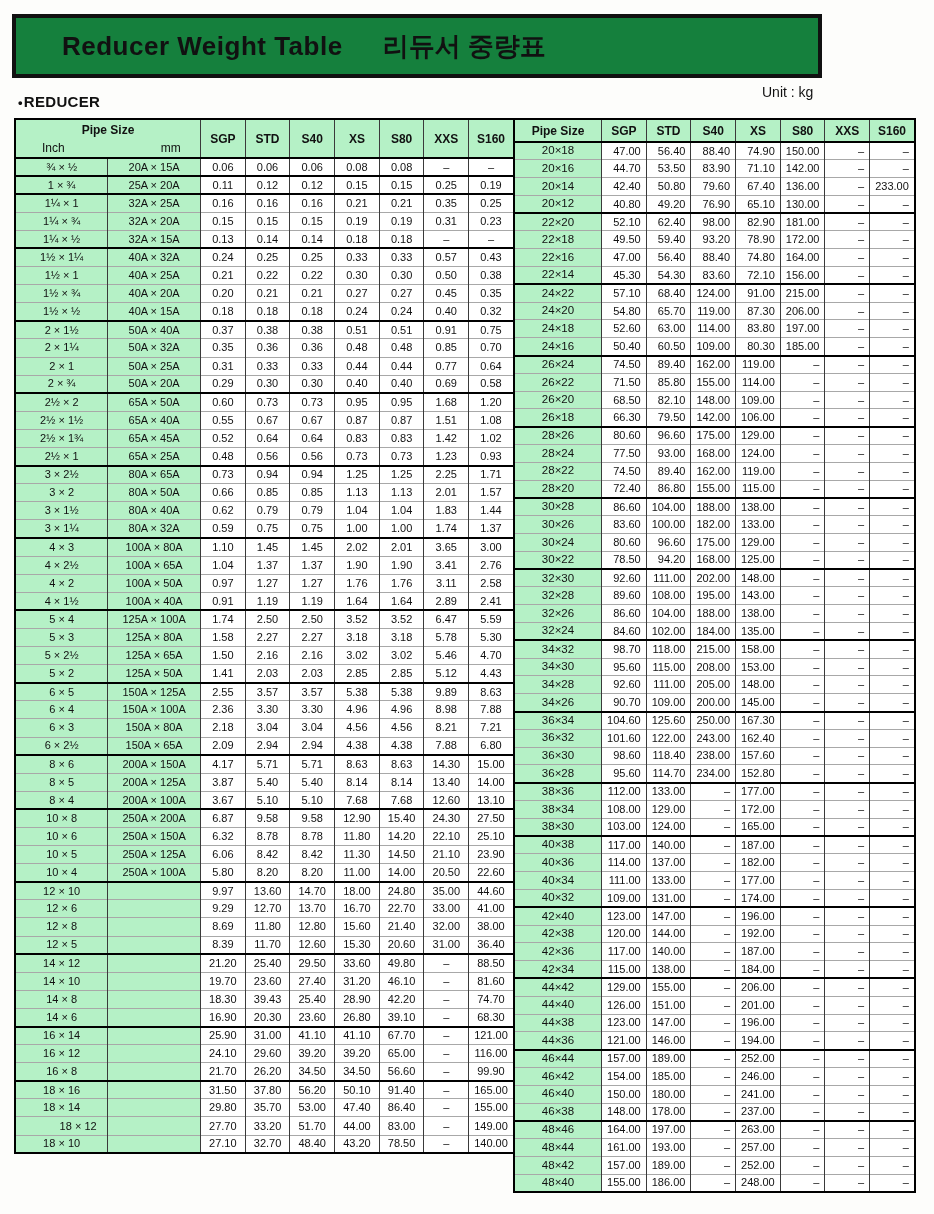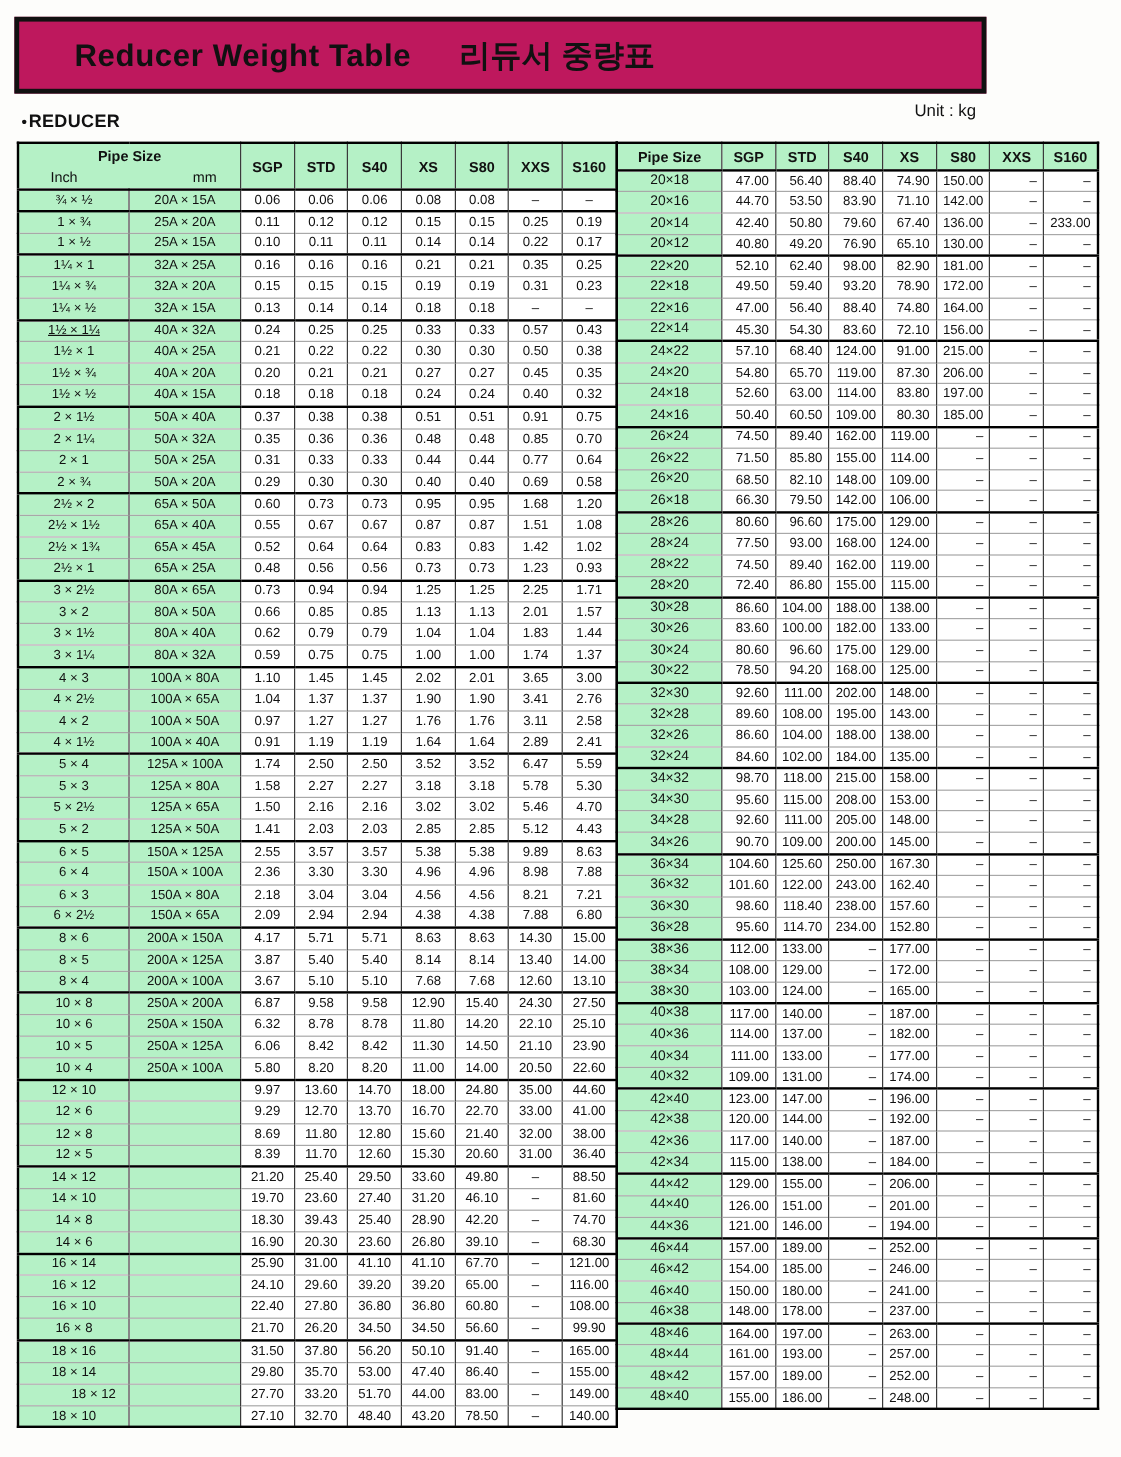--- a/index.html
+++ b/index.html
@@ -44,21 +44,21 @@
   #right-table td.green{font-size:11.5px;}
   .ps-wrap{position:relative;height:100%;}
   .ps-top{position:absolute;top:4px;left:0;right:0;text-align:center;font-size:12px;}
   .ps-bottom{position:absolute;bottom:3px;left:0;right:0;display:flex;font-weight:normal;font-size:12px;}
   .ps-bottom .inch{margin-left:26px;}
   .ps-bottom .mm{margin-left:96px;}
 </style>
 </head>
 <body>
 
-<div class="title-bar" style="background:#be185d;">
+<div class="title-bar" style="background:#15803d;">
   <span class="title-en">Reducer Weight Table</span>
   <span class="title-ko">리듀서 중량표</span>
 </div>
 
 <div class="reducer-label"><span class="bullet">•</span><span>REDUCER</span></div>
 <div class="unit-label">Unit : kg</div>
 
 <table id="left-table">
   <thead>
       <tr>
@@ -96,31 +96,20 @@
         <td class="green" style="width: 89px;">1 × ¾</td>
         <td class="green" style="width: 95px;">25A × 20A</td>
         <td class="val">0.11</td>
         <td class="val">0.12</td>
         <td class="val">0.12</td>
         <td class="val">0.15</td>
         <td class="val">0.15</td>
         <td class="val">0.25</td>
         <td class="val">0.19</td>
       </tr>
-      <tr>
-        <td class="green" style="width: 89px;">1 × ½</td>
-        <td class="green" style="width: 95px;">25A × 15A</td>
-        <td class="val">0.10</td>
-        <td class="val">0.11</td>
-        <td class="val">0.11</td>
-        <td class="val">0.14</td>
-        <td class="val">0.14</td>
-        <td class="val">0.22</td>
-        <td class="val">0.17</td>
-      </tr>
       <tr class="group-start">
         <td class="green" style="width: 89px;">1¼ × 1</td>
         <td class="green" style="width: 95px;">32A × 25A</td>
         <td class="val">0.16</td>
         <td class="val">0.16</td>
         <td class="val">0.16</td>
         <td class="val">0.21</td>
         <td class="val">0.21</td>
         <td class="val">0.35</td>
         <td class="val">0.25</td>
@@ -141,21 +130,21 @@
         <td class="green" style="width: 95px;">32A × 15A</td>
         <td class="val">0.13</td>
         <td class="val">0.14</td>
         <td class="val">0.14</td>
         <td class="val">0.18</td>
         <td class="val">0.18</td>
         <td class="val">–</td>
         <td class="val">–</td>
       </tr>
       <tr class="group-start">
-        <td class="green" style="width: 89px; text-decoration: underline;">1½ × 1¼</td>
+        <td class="green" style="width: 89px;">1½ × 1¼</td>
         <td class="green" style="width: 95px;">40A × 32A</td>
         <td class="val">0.24</td>
         <td class="val">0.25</td>
         <td class="val">0.25</td>
         <td class="val">0.33</td>
         <td class="val">0.33</td>
         <td class="val">0.57</td>
         <td class="val">0.43</td>
       </tr>
       <tr>
@@ -636,31 +625,20 @@
         <td class="green" style="width: 95px;"></td>
         <td class="val">24.10</td>
         <td class="val">29.60</td>
         <td class="val">39.20</td>
         <td class="val">39.20</td>
         <td class="val">65.00</td>
         <td class="val">–</td>
         <td class="val">116.00</td>
       </tr>
       <tr>
-        <td class="green" style="width: 89px;">16 × 10</td>
-        <td class="green" style="width: 95px;"></td>
-        <td class="val">22.40</td>
-        <td class="val">27.80</td>
-        <td class="val">36.80</td>
-        <td class="val">36.80</td>
-        <td class="val">60.80</td>
-        <td class="val">–</td>
-        <td class="val">108.00</td>
-      </tr>
-      <tr>
         <td class="green" style="width: 89px;">16 × 8</td>
         <td class="green" style="width: 95px;"></td>
         <td class="val">21.70</td>
         <td class="val">26.20</td>
         <td class="val">34.50</td>
         <td class="val">34.50</td>
         <td class="val">56.60</td>
         <td class="val">–</td>
         <td class="val">99.90</td>
       </tr>
@@ -1209,20 +1187,30 @@
         <td class="green">44×40</td>
         <td class="val">126.00</td>
         <td class="val">151.00</td>
         <td class="val">–</td>
         <td class="val">201.00</td>
         <td class="val">–</td>
         <td class="val">–</td>
         <td class="val">–</td>
       </tr>
       <tr>
+        <td class="green">44×38</td>
+        <td class="val">123.00</td>
+        <td class="val">147.00</td>
+        <td class="val">–</td>
+        <td class="val">196.00</td>
+        <td class="val">–</td>
+        <td class="val">–</td>
+        <td class="val">–</td>
+      </tr>
+      <tr>
         <td class="green">44×36</td>
         <td class="val">121.00</td>
         <td class="val">146.00</td>
         <td class="val">–</td>
         <td class="val">194.00</td>
         <td class="val">–</td>
         <td class="val">–</td>
         <td class="val">–</td>
       </tr>
       <tr class="group-start">

